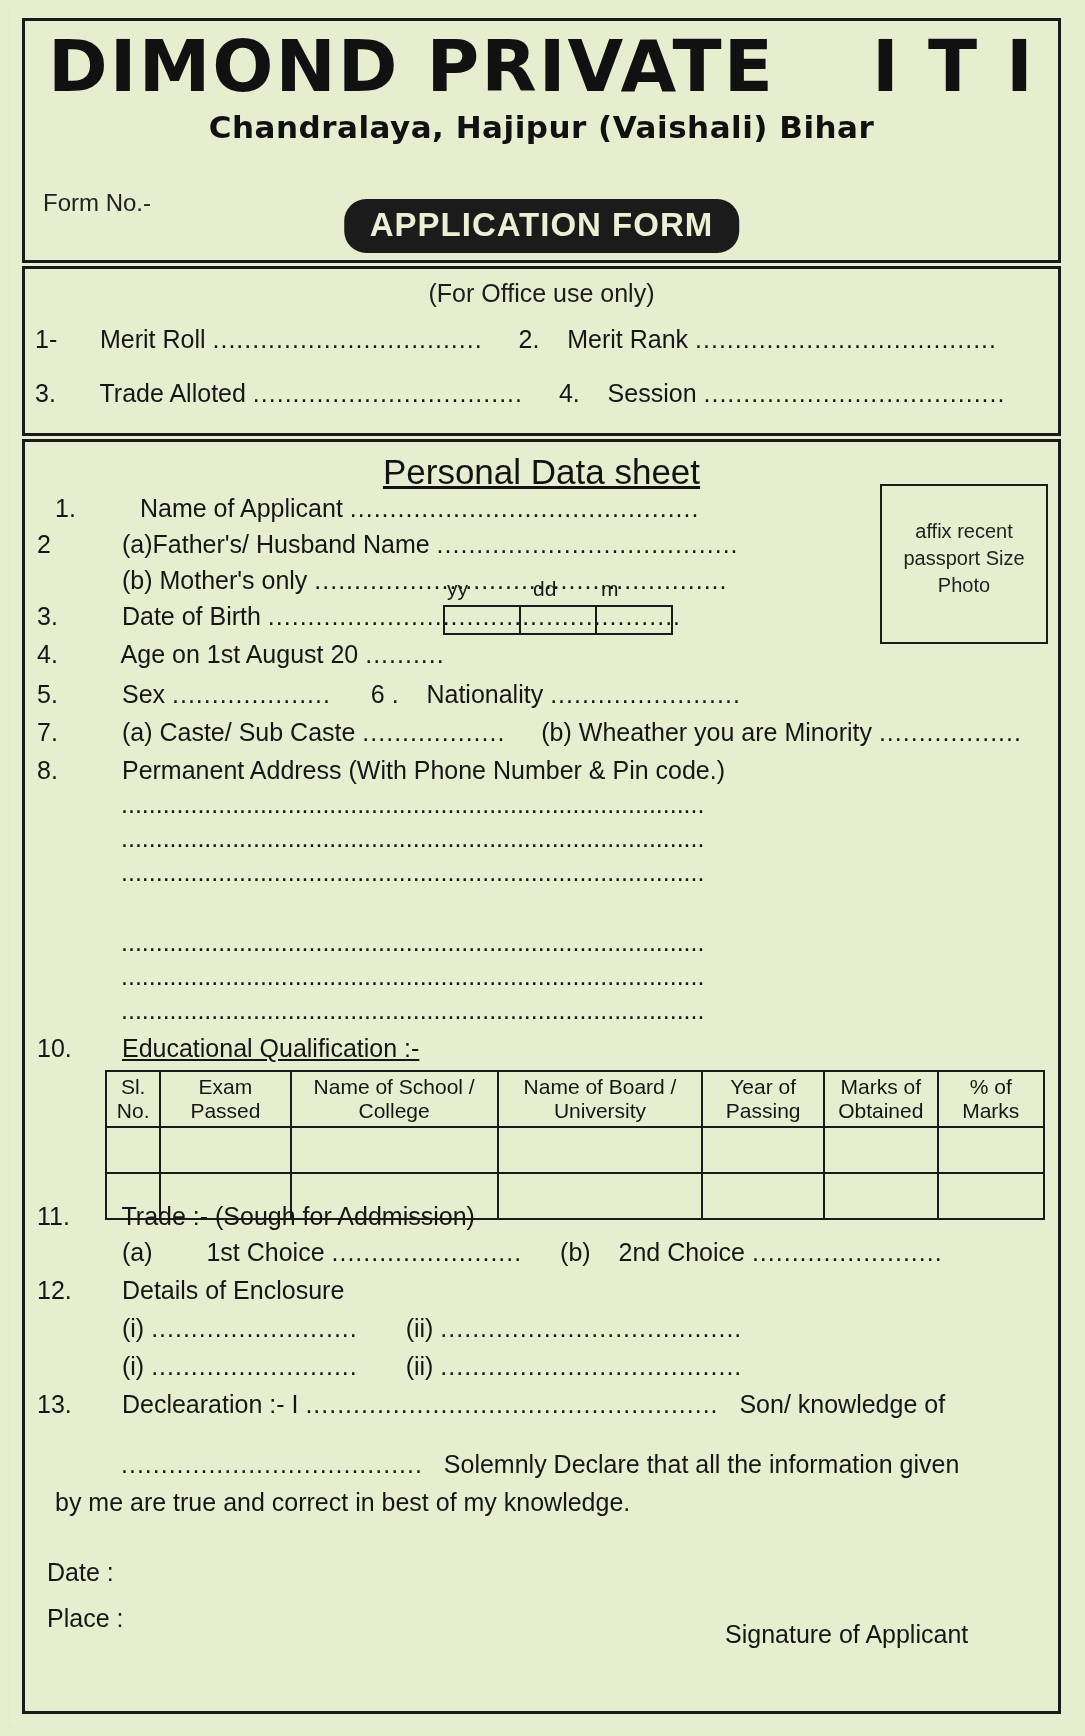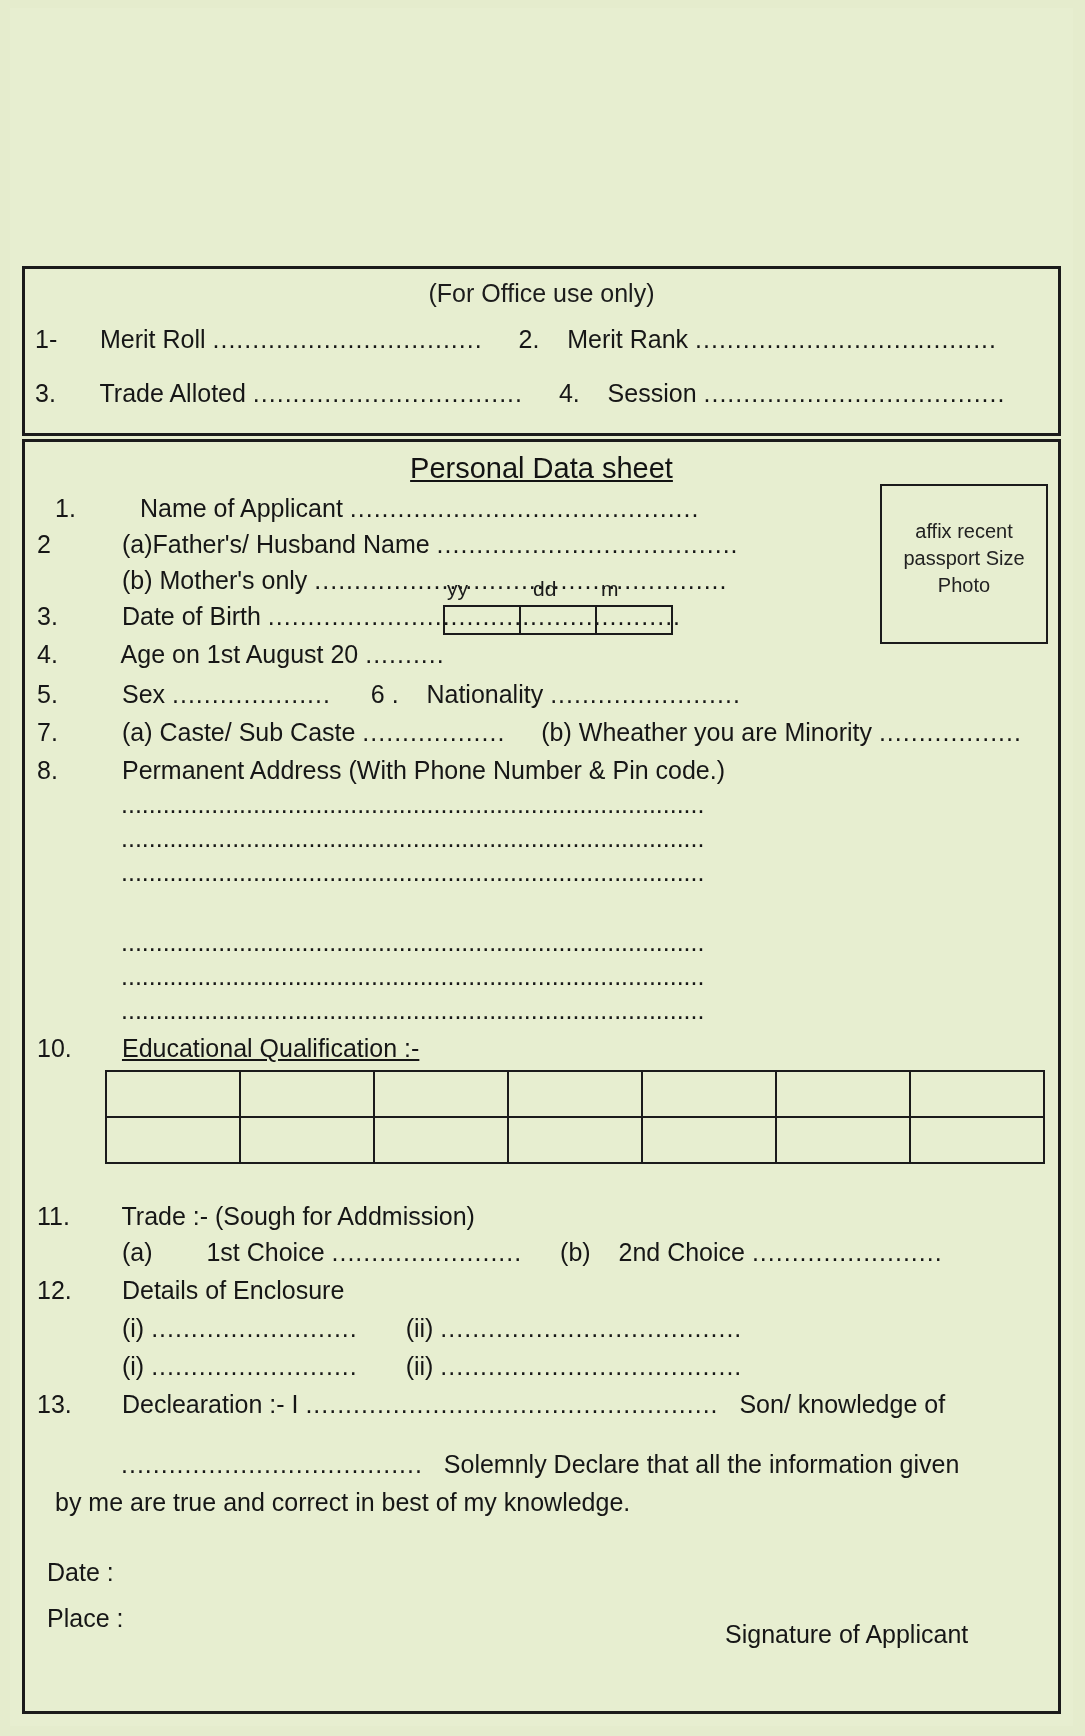--- a/index.html
+++ b/index.html
@@ -86,21 +86,21 @@
     text-align: center;
     font-size: 25px;
     color: #1c1c1c;
     margin-top: 10px;
   }
   .dots { letter-spacing: 1px; }
 
   
   .pds-title {
     text-align: center;
-    font-size: 29px;
+    font-size: 35px;
     color: #131313;
     text-decoration: underline;
     margin-top: 10px;
   }
   .row {
     position: absolute;
     font-size: 25px;
     color: #161616;
     white-space: nowrap;
   }
@@ -167,20 +167,29 @@
     font-size: 25px;
     color: #161616;
   }
 </style>
 </head>
 <body>
 
 <div class="page">
   <div class="sheet">
 
+    <div class="box header-box">
+      <div class="title">
+        <span>DIMOND PRIVATE</span>
+        <span class="sp">&nbsp;&nbsp;</span><span>I T I</span>
+      </div>
+      <div class="subtitle">Chandralaya, Hajipur (Vaishali) Bihar</div>
+      <div class="formno">Form No.-</div>
+      <div class="appform-pill">APPLICATION FORM</div>
+    </div>
 
     <div class="box office-box">
       <div class="office-title">(For Office use only)</div>
 
       <div class="row" style="left:10px; top:56px;">
         <span style="display:inline-block;width:58px;">1-</span>
         <span>Merit Roll</span>
         <span class="dots">..................................</span>
         <span style="display:inline-block;width:22px;"></span>
         <span>2.</span>
@@ -283,20 +292,29 @@
       <div class="row" style="left:96px; top:520px;">....................................................................................</div>
       <div class="row" style="left:96px; top:554px;">....................................................................................</div>
 
       <div class="row" style="left:12px; top:592px;">
         <span style="display:inline-block;width:78px;">10.</span>
         <span class="underline-text">Educational Qualification :-</span>
       </div>
 
       <table class="edu" style="top:628px;">
         <tbody>
+            <tr>
+          <th style="width:50px;">Sl. No.</th>
+          <th style="width:130px;">Exam Passed</th>
+          <th style="width:215px;">Name of School / College</th>
+          <th style="width:210px;">Name of Board / University</th>
+          <th style="width:120px;">Year of Passing</th>
+          <th style="width:110px;">Marks of Obtained</th>
+          <th style="width:105px;">% of Marks</th>
+        </tr>
         <tr>
           <td></td>
           <td></td>
           <td></td>
           <td></td>
           <td></td>
           <td></td>
           <td></td>
         </tr>
         <tr>

